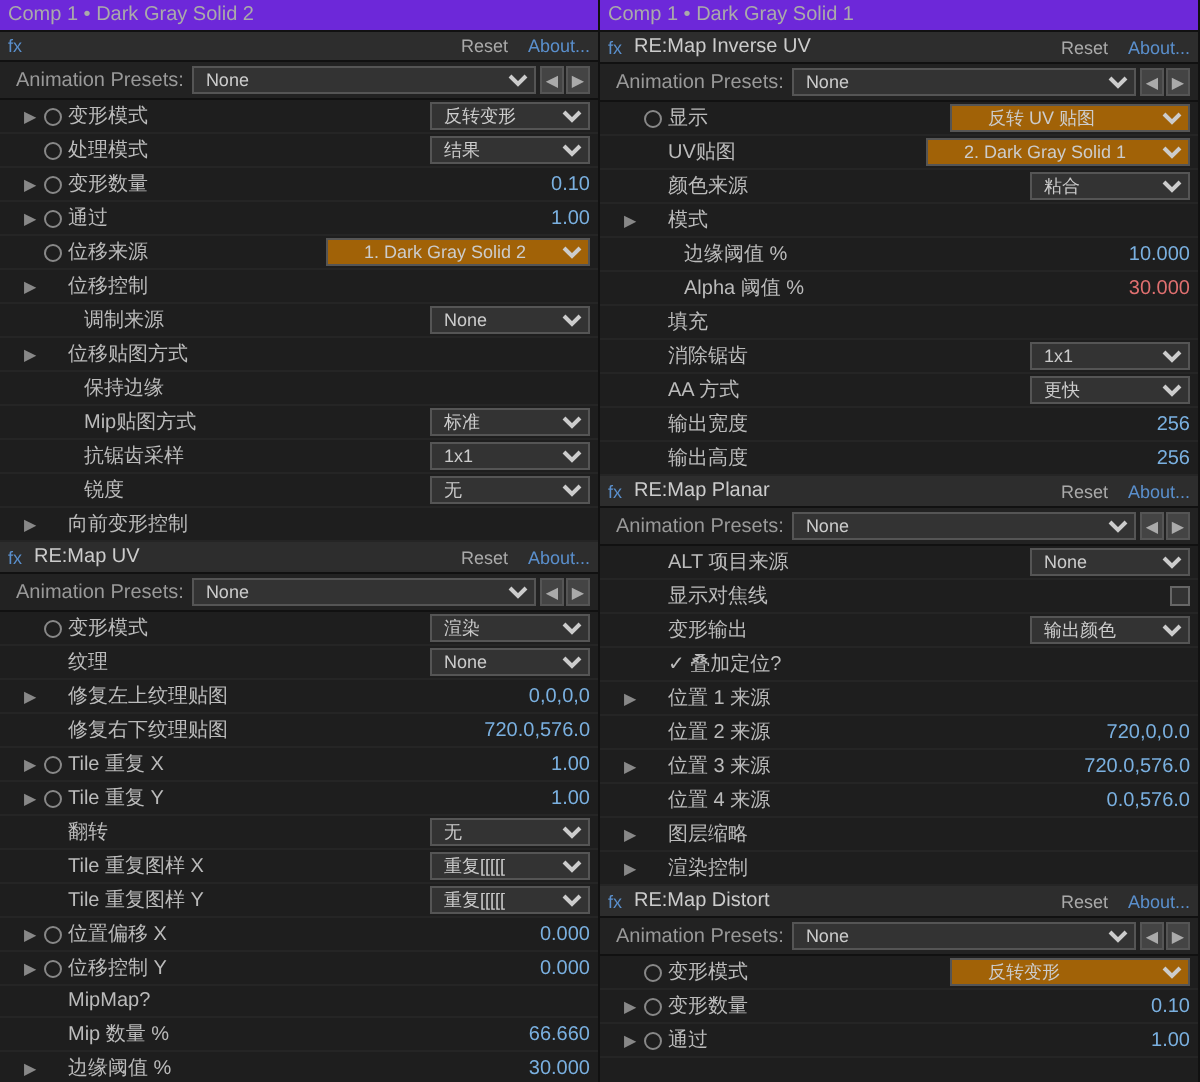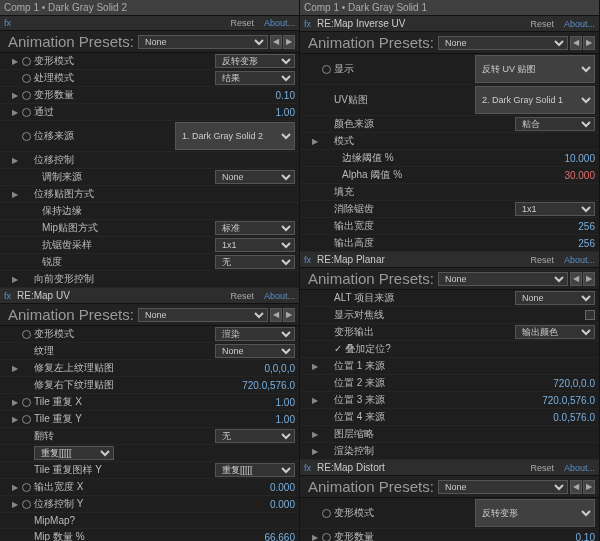--- a/index.html
+++ b/index.html
@@ -18,21 +18,21 @@
       height: 541px;
       background: #1e1e1e;
       border-right: 1px solid #111;
       overflow-y: auto;
       overflow-x: hidden;
     }
     .panel::-webkit-scrollbar { width: 8px; }
     .panel::-webkit-scrollbar-track { background: #1a1a1a; }
     .panel::-webkit-scrollbar-thumb { background: #444; }
     .panel-header {
-      background: #404040;
+      background: #6d28d9;
       padding: 2px 4px;
       font-size: 10px;
       color: #aaa;
       border-bottom: 1px solid #111;
       white-space: nowrap;
       overflow: hidden;
     }
     .section-header {
       background: #2d2d2d;
       padding: 2px 4px;
@@ -60,21 +60,21 @@
     }
     .anim-presets-row {
       display: flex;
       align-items: center;
       padding: 2px 4px 2px 8px;
       background: #222;
       border-bottom: 1px solid #111;
     }
     .anim-presets-label {
       color: #999;
-      font-size: 15px;
+      font-size: 10px;
       white-space: nowrap;
     }
     .anim-preset-select {
       background: #333;
       border: 1px solid #555;
       color: #ccc;
       font-size: 9px;
       padding: 0 2px;
       margin-left: 4px;
       height: 14px;
@@ -138,26 +138,26 @@
       background: #333;
       border: 1px solid #555;
       color: #ccc;
       font-size: 9px;
       padding: 0 2px;
       height: 14px;
       min-width: 80px;
       max-width: 120px;
     }
     .dropdown-value-wide {
-      background: #404040;
+      background: #a16207;
       border: 1px solid #555;
       color: #ccc;
       font-size: 9px;
-      padding: 0 2px;
-      height: 28px;
+      padding: 0 14px;
+      height: 14px;
       min-width: 120px;
       max-width: 160px;
     }
     .mini-checkbox {
       width: 10px;
       height: 10px;
       border: 1px solid #666;
       background: #333;
       flex-shrink: 0;
     }
@@ -314,32 +314,33 @@
   </div>
   <div class="prop-row prop-indent-1">
     <span class="prop-triangle" style="visibility:hidden">▶</span>
     <span style="width:12px;flex-shrink:0;"></span>
     <span class="prop-label">翻转</span>
     <select class="dropdown-value"><option>无</option></select>
   </div>
   <div class="prop-row prop-indent-1">
     <span class="prop-triangle" style="visibility:hidden">▶</span>
     <span style="width:12px;flex-shrink:0;"></span>
+    <span class="prop-label">Tile 重复图样 X</span>
     <select class="dropdown-value"><option>重复[[[[[</option></select>
   </div>
   <div class="prop-row prop-indent-1">
     <span class="prop-triangle" style="visibility:hidden">▶</span>
     <span style="width:12px;flex-shrink:0;"></span>
     <span class="prop-label">Tile 重复图样 Y</span>
     <select class="dropdown-value"><option>重复[[[[[</option></select>
   </div>
   <div class="prop-row prop-indent-1">
     <span class="prop-triangle">▶</span>
     <span class="stopwatch-icon"></span>
-    <span class="prop-label">输出宽度 X</span>
+    <span class="prop-label">位置偏移 X</span>
     <span class="prop-value">0.000</span>
   </div>
   <div class="prop-row prop-indent-1">
     <span class="prop-triangle">▶</span>
     <span class="stopwatch-icon"></span>
     <span class="prop-label">位移控制 Y</span>
     <span class="prop-value">0.000</span>
   </div>
   <div class="prop-row prop-indent-1">
     <span class="prop-triangle" style="visibility:hidden">▶</span>
@@ -422,20 +423,26 @@
   </div>
   <div class="prop-row prop-indent-1">
     <span class="prop-triangle" style="visibility:hidden">▶</span>
     <span style="width:12px;flex-shrink:0;"></span>
     <span class="prop-label">消除锯齿</span>
     <select class="dropdown-value"><option>1x1</option></select>
   </div>
   <div class="prop-row prop-indent-1">
     <span class="prop-triangle" style="visibility:hidden">▶</span>
     <span style="width:12px;flex-shrink:0;"></span>
+    <span class="prop-label">AA 方式</span>
+    <select class="dropdown-value"><option>更快</option></select>
+  </div>
+  <div class="prop-row prop-indent-1">
+    <span class="prop-triangle" style="visibility:hidden">▶</span>
+    <span style="width:12px;flex-shrink:0;"></span>
     <span class="prop-label">输出宽度</span>
     <span class="prop-value">256</span>
   </div>
   <div class="prop-row prop-indent-1">
     <span class="prop-triangle" style="visibility:hidden">▶</span>
     <span style="width:12px;flex-shrink:0;"></span>
     <span class="prop-label">输出高度</span>
     <span class="prop-value">256</span>
   </div>
 

